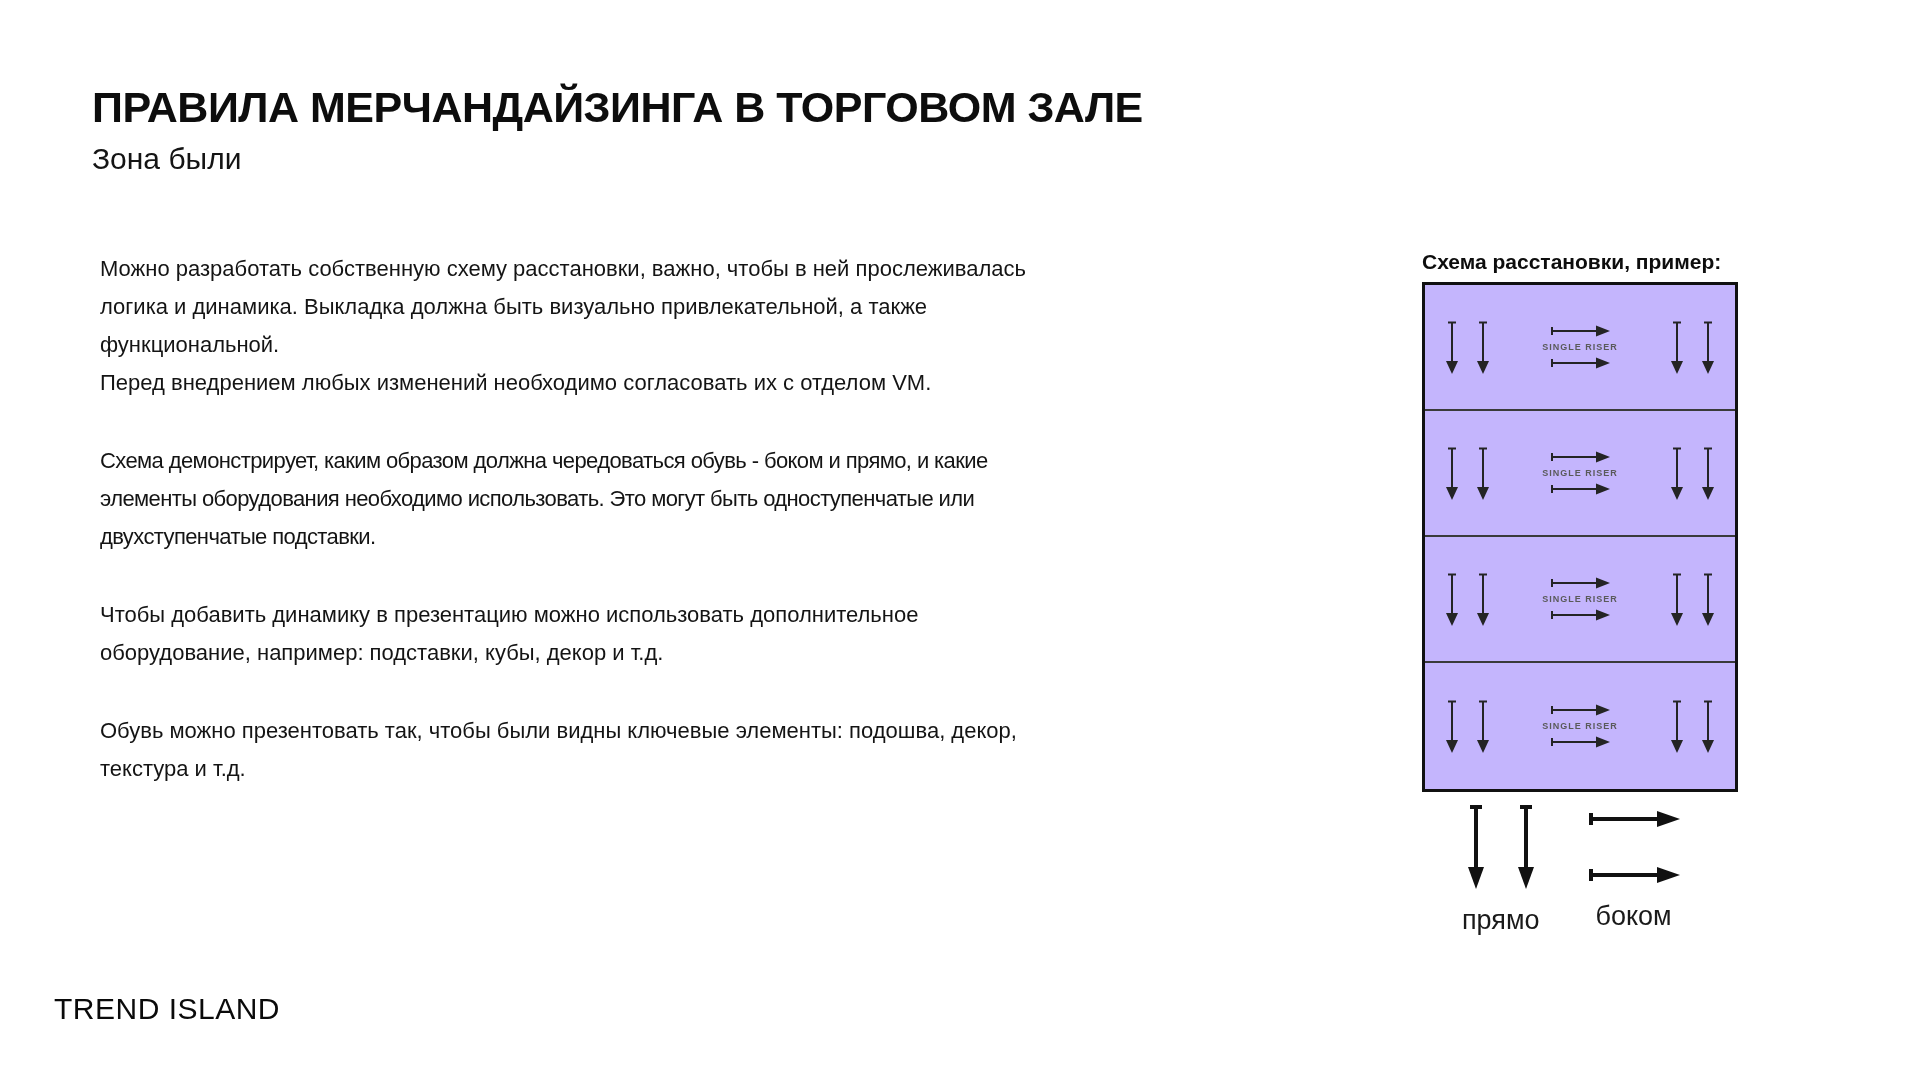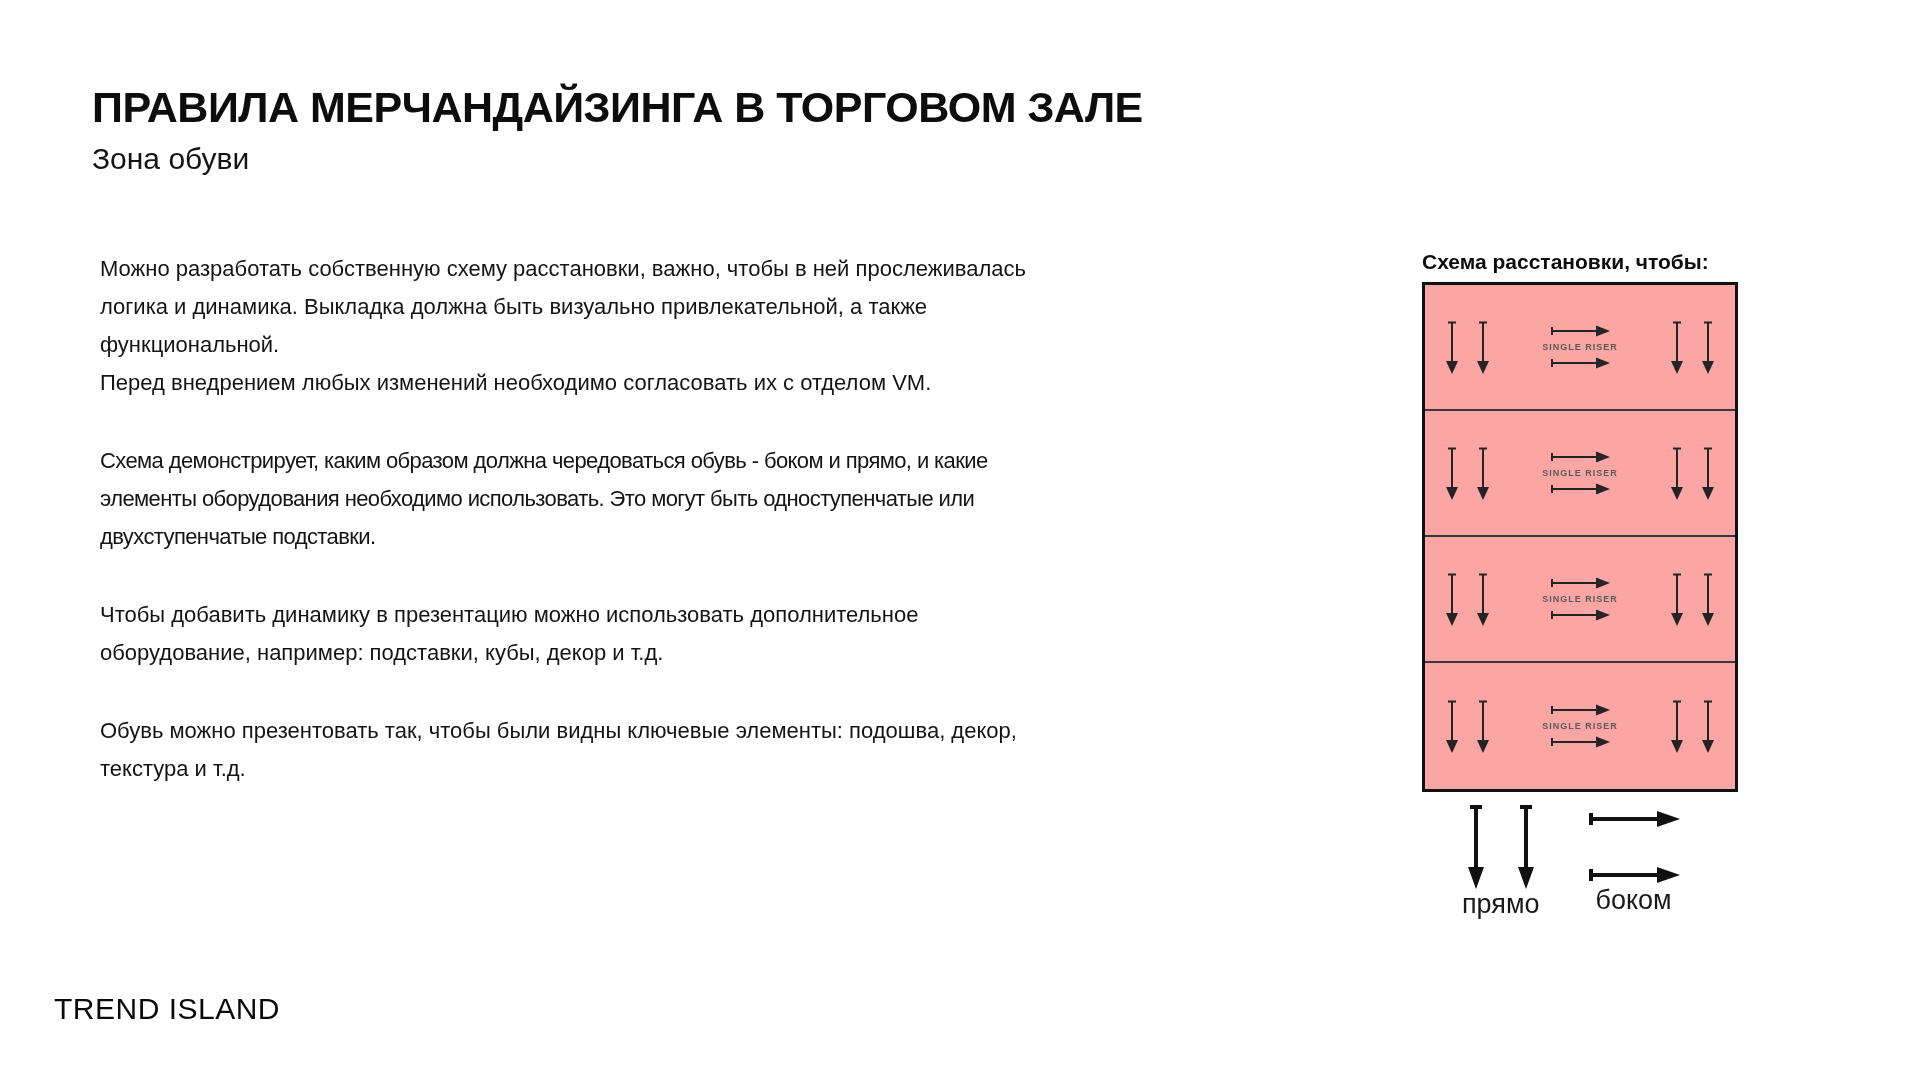--- a/index.html
+++ b/index.html
@@ -42,41 +42,41 @@
   
   .diagram-col { position:absolute; left:1422px; top:250px; width:316px; }
   .diagram-heading {
     font-size:21px; font-weight:700; color:#0d0d0d;
     margin-bottom:8px; white-space:nowrap;
   }
   .shelf-box {
     width:316px; height:510px;
     border:3px solid #111;
     display:grid; grid-template-rows:repeat(4,1fr);
-    background:#fca5a5;
+    background:#c4b5fd;
   }
   .shelf-row {
     display:flex; align-items:center; justify-content:space-between;
     padding:0 20px;
     border-bottom:2px solid #3a3a3a;
   }
   .shelf-row:last-child { border-bottom:none; }
   .pair { display:flex; gap:17px; }
   .riser { display:flex; flex-direction:column; align-items:center; gap:4px; }
   .riser-label {
     font-size:9px; font-weight:700; color:#5a5a5a;
     letter-spacing:1px; white-space:nowrap;
   }
 
   
   .legend {
     margin-top:12px; margin-left:40px;
     display:flex; gap:48px; align-items:flex-start;
   }
-  .legend-item { display:flex; flex-direction:column; align-items:center; gap:0; }
+  .legend-item { display:flex; flex-direction:column; align-items:center; gap:16px; }
   .legend-pair-down { display:flex; gap:30px; }
   .legend-col-right { display:flex; flex-direction:column; gap:36px; padding-top:5px; }
   .legend-label { font-size:27px; color:#1a1a1a; }
 
   
   .brand-logo {
     position:absolute; left:54px; top:992px;
     font-size:30px; font-weight:400; letter-spacing:0.5px; color:#0a0a0a;
   }
   .page-number {
@@ -109,38 +109,38 @@
       <line x1="3" y1="4" x2="3" y2="16" stroke="#111" stroke-width="4"></line>
       <line x1="3" y1="10" x2="71" y2="10" stroke="#111" stroke-width="4"></line>
       <polygon points="92,10 69,2 69,18" fill="#111"></polygon>
     </symbol>
   </defs>
 </svg>
 
 <div class="slide">
 
   <div class="title">ПРАВИЛА МЕРЧАНДАЙЗИНГА В ТОРГОВОМ ЗАЛЕ</div>
-  <div class="subtitle">Зона обуви</div>
+  <div class="subtitle">Зона были</div>
 
   <div class="text-col">
     <div class="para">Можно разработать собственную схему расстановки, важно, чтобы в ней прослеживалась
 логика и динамика. Выкладка должна быть визуально привлекательной, а также
 функциональной.
 Перед внедрением любых изменений необходимо согласовать их с отделом VM.</div>
     <div class="para condensed">Схема демонстрирует, каким образом должна чередоваться обувь - боком и прямо, и какие
 элементы оборудования необходимо использовать. Это могут быть одноступенчатые или
 двухступенчатые подставки.</div>
     <div class="para">Чтобы добавить динамику в презентацию можно использовать дополнительное
 оборудование, например: подставки, кубы, декор и т.д.</div>
     <div class="para">Обувь можно презентовать так, чтобы были видны ключевые элементы: подошва, декор,
 текстура и т.д.</div>
   </div>
 
   <div class="diagram-col">
-    <div class="diagram-heading">Схема расстановки, чтобы:</div>
+    <div class="diagram-heading">Схема расстановки, пример:</div>
 
     <div class="shelf-box">
 
       <div class="shelf-row">
         <div class="pair">
           <svg width="14" height="54">
               <use href="#arrow-down"></use>
             </svg>
           <svg width="14" height="54">
               <use href="#arrow-down"></use>

